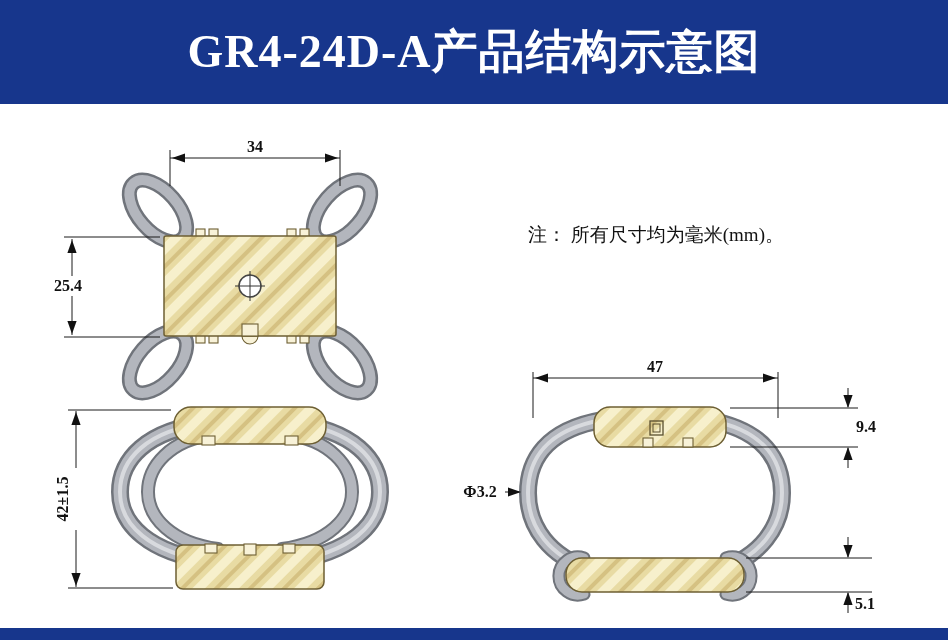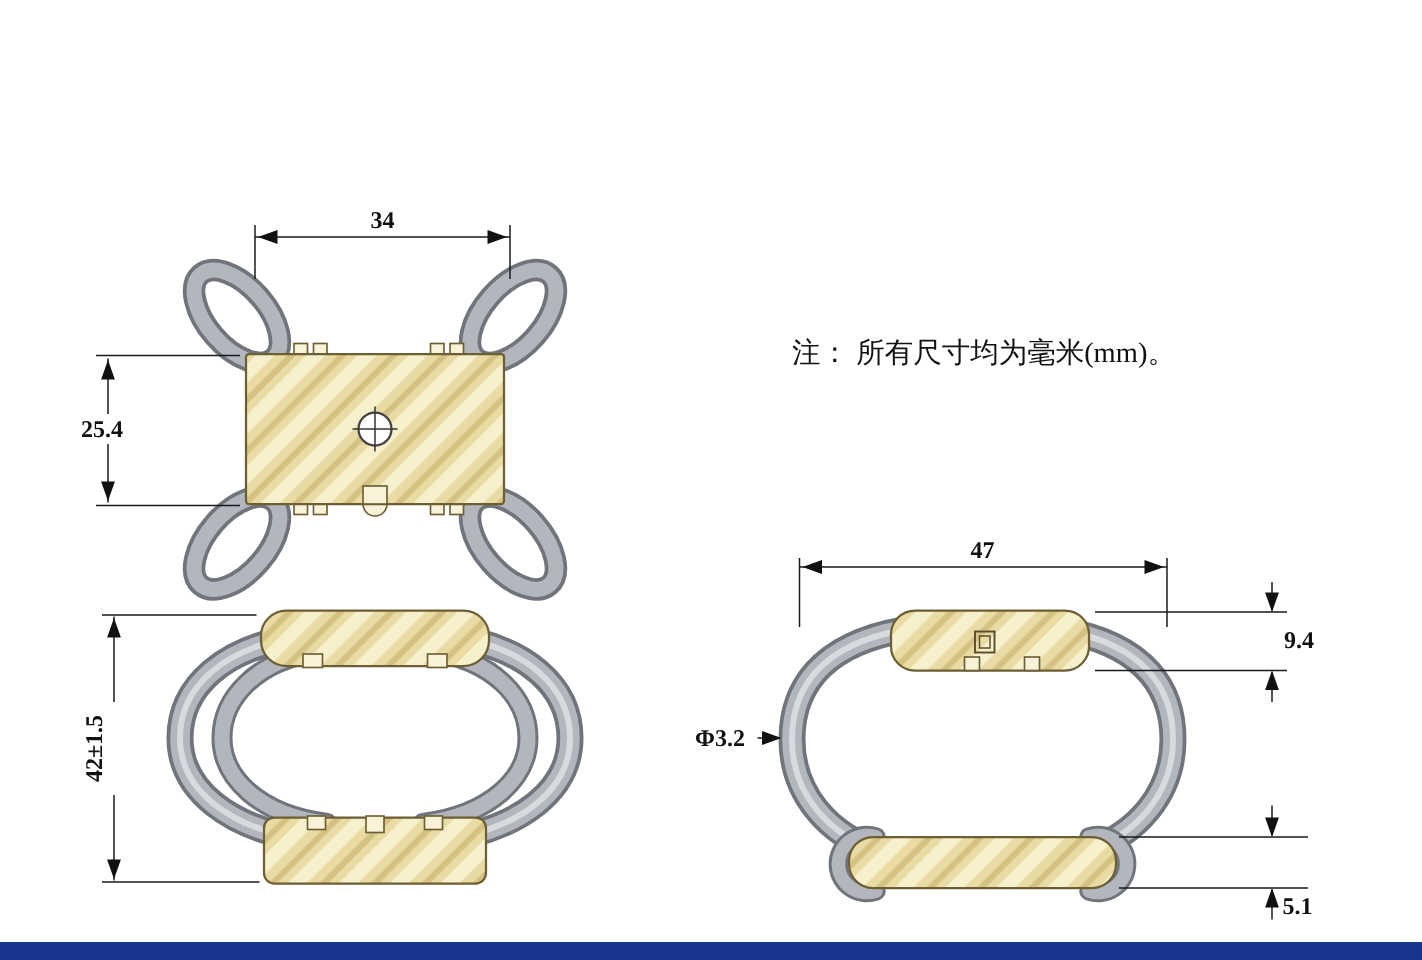--- a/index.html
+++ b/index.html
@@ -19,20 +19,23 @@
   .cable-under{fill:none;stroke:#70747b;stroke-linecap:round;}
   .cable{fill:none;stroke:#b3b6bd;stroke-linecap:round;}
   .cable-hi{fill:none;stroke:#d8dade;stroke-linecap:round;}
   .thin{stroke:#333;stroke-width:1;fill:none;}
 </style>
 </head>
 <body>
 
 <div id="stage">
 
+  <div id="banner">
+    <div class="title">GR4-24D-A产品结构示意图</div>
+  </div>
 
   <svg width="948" height="640" viewBox="0 0 948 640">
     <defs>
       <pattern id="goldHatch" width="24" height="24" patternUnits="userSpaceOnUse" patternTransform="rotate(45)">
         <rect width="24" height="24" fill="#e8dba3"></rect>
         <rect width="9" height="24" fill="#f7f0cc"></rect>
         <rect x="15" width="4" height="24" fill="#d5c182"></rect>
       </pattern>
       <path id="arw" d="M0,0 L-13,-4.6 L-13,4.6 Z" fill="#111"></path>
     </defs>

